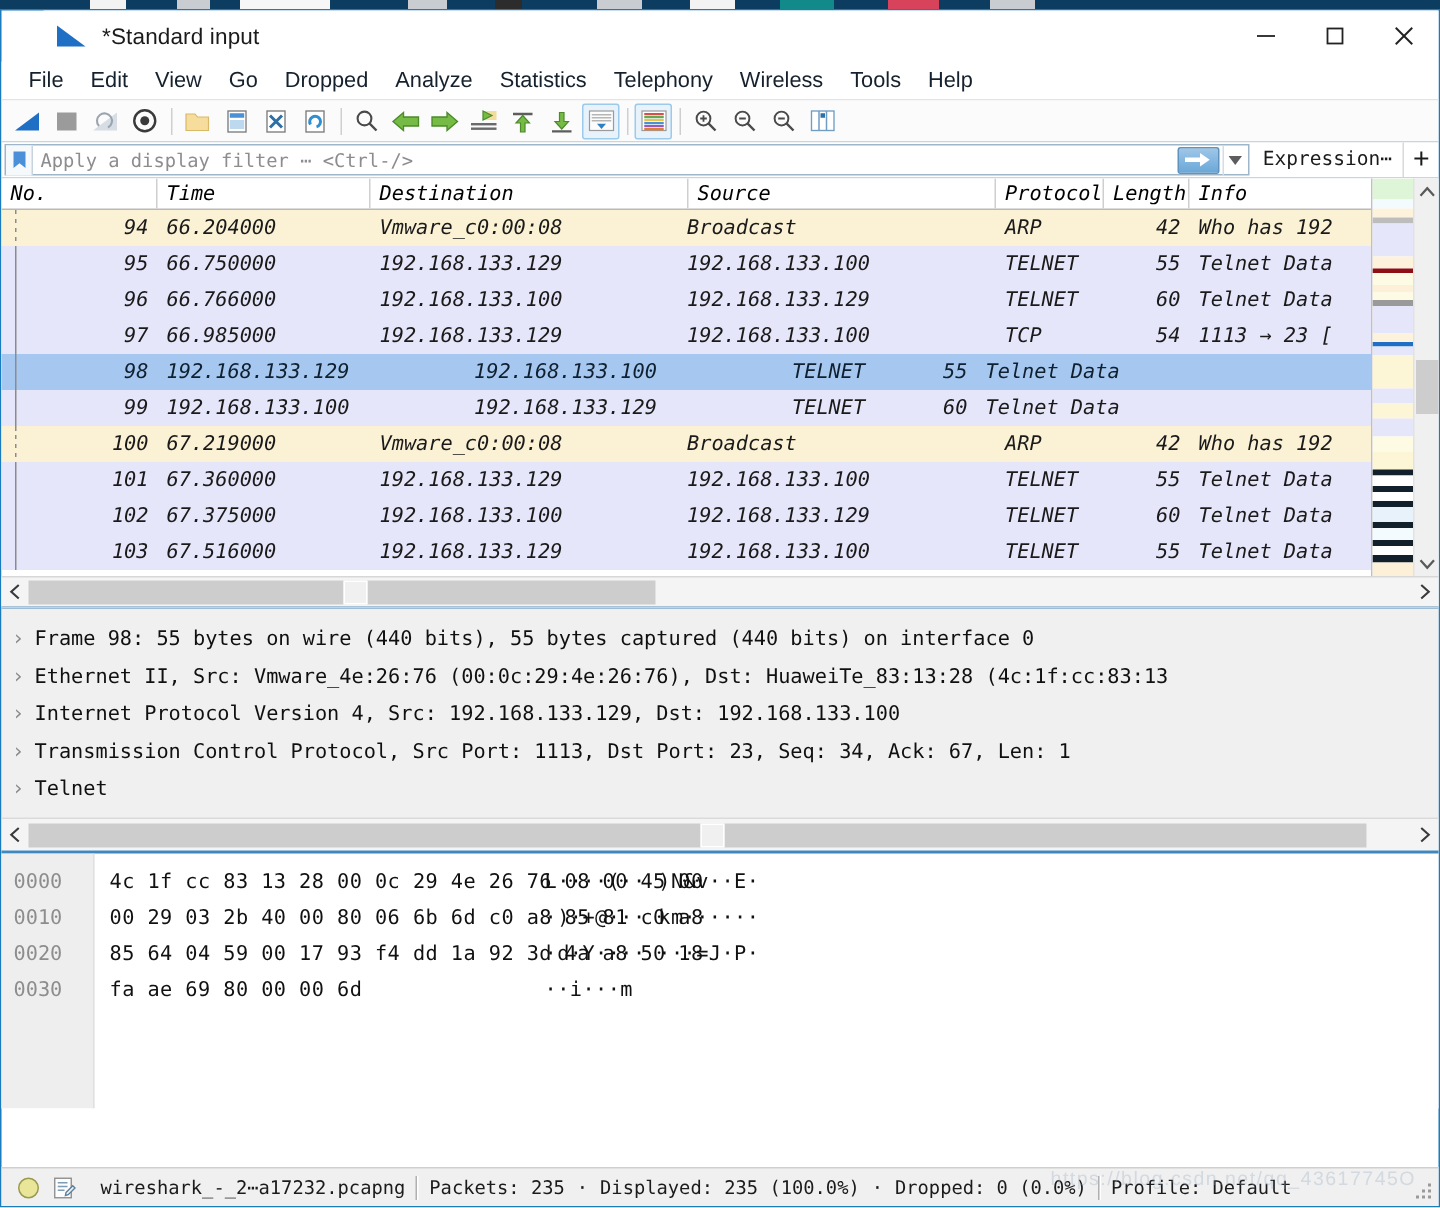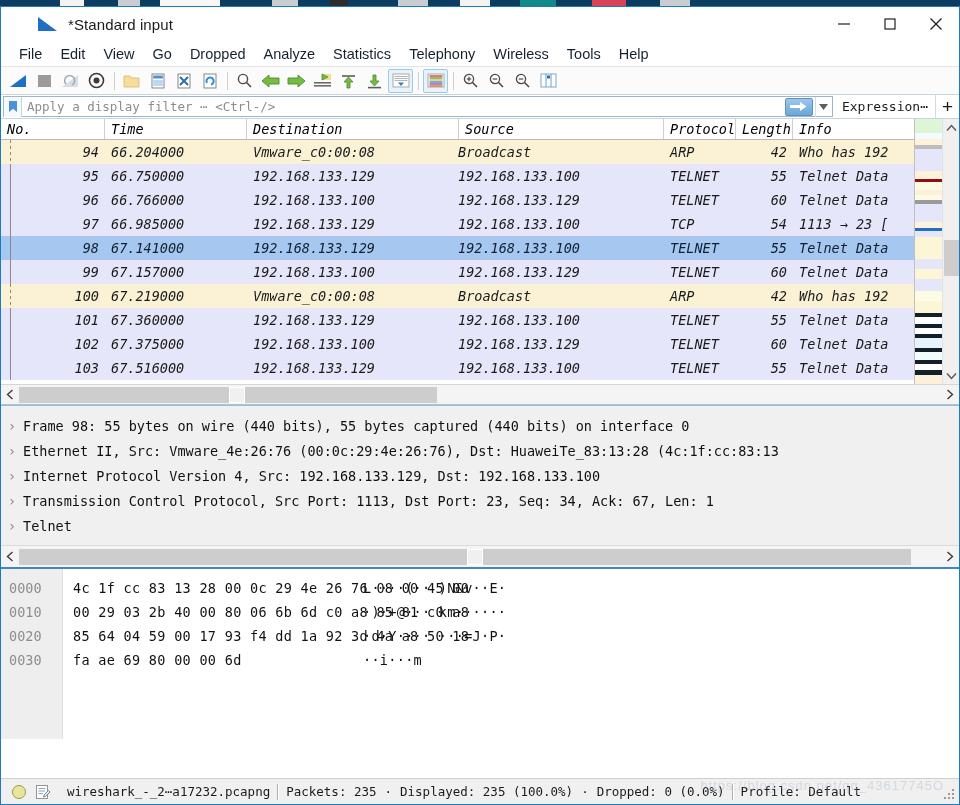--- a/index.html
+++ b/index.html
@@ -682,33 +682,31 @@
                 <div class="td " style="width: 212px;">192.168.133.100</div>
                 <div class="td " style="width: 72px;">TCP</div>
                 <div class="td len" style="width: 57px;">54</div>
                 <div class="td " style="width: 120px;">1113 → 23 [</div>
               </div>
               <div class="pl-row" style="background: rgb(166, 200, 240); color: rgb(16, 32, 48);">
                 <div class="marker-col">
                   <div class="marker-line"></div>
                 </div>
                 <div class="td num" style="width: 88px;">98</div>
-                <div class="td " style="width: 142px;">67.141000</div>
                 <div class="td " style="width: 205px;">192.168.133.129</div>
                 <div class="td " style="width: 212px;">192.168.133.100</div>
                 <div class="td " style="width: 72px;">TELNET</div>
                 <div class="td len" style="width: 57px;">55</div>
                 <div class="td " style="width: 120px;">Telnet Data</div>
               </div>
               <div class="pl-row" style="background: rgb(230, 230, 250); color: rgb(26, 26, 26);">
                 <div class="marker-col">
                   <div class="marker-line"></div>
                 </div>
                 <div class="td num" style="width: 88px;">99</div>
-                <div class="td " style="width: 142px;">67.157000</div>
                 <div class="td " style="width: 205px;">192.168.133.100</div>
                 <div class="td " style="width: 212px;">192.168.133.129</div>
                 <div class="td " style="width: 72px;">TELNET</div>
                 <div class="td len" style="width: 57px;">60</div>
                 <div class="td " style="width: 120px;">Telnet Data</div>
               </div>
               <div class="pl-row" style="background: rgb(251, 242, 214); color: rgb(26, 26, 26);">
                 <div class="marker-col">
                   <div class="marker-line dashed"></div>
                 </div>

